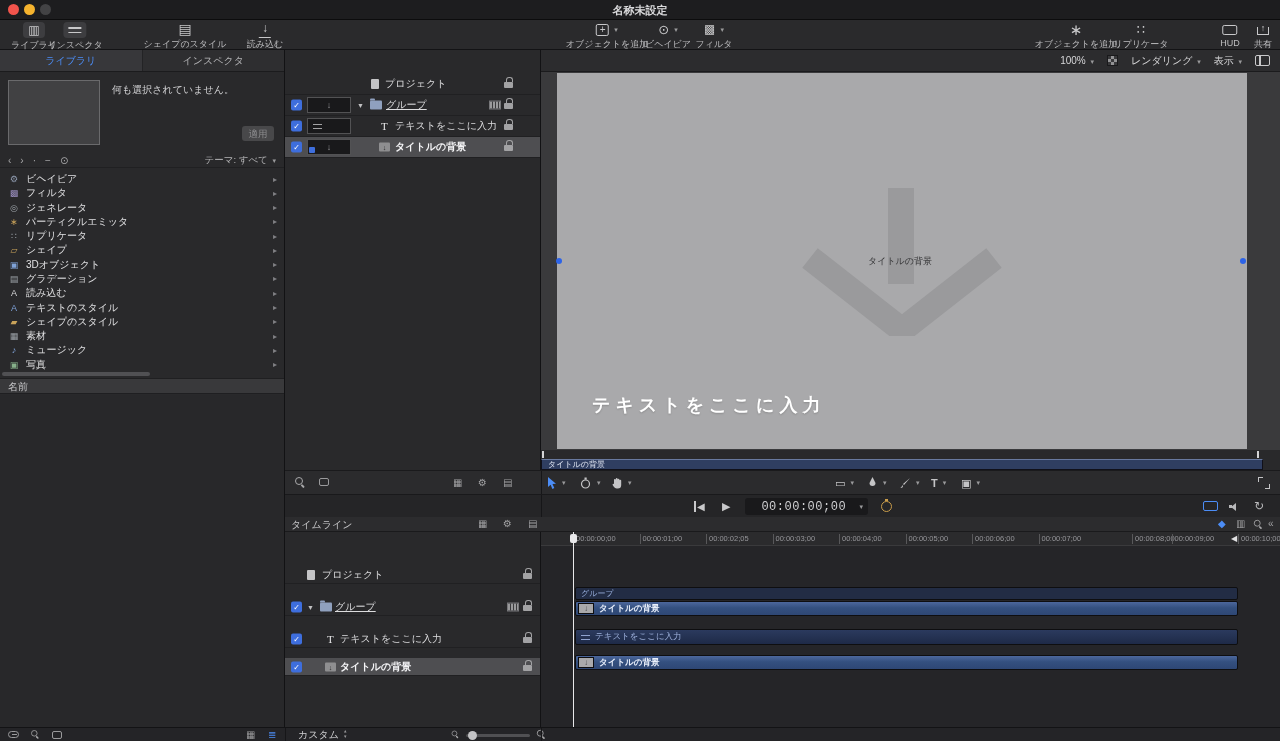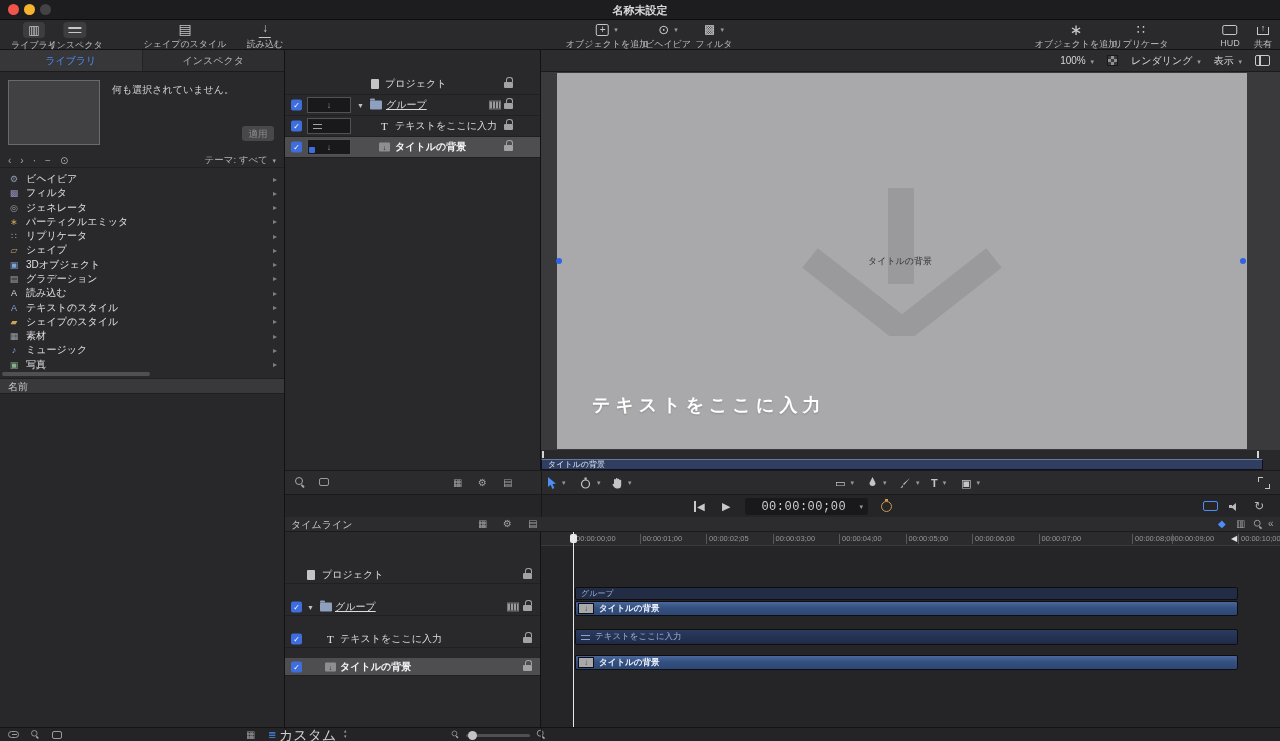--- a/index.html
+++ b/index.html
@@ -534,21 +534,21 @@
       </div>
   </div>
 
   <div id="bottombar">
     <span class="ico-link" style="position:absolute;left:8px;top:3px"></span>
     <span class="ico-mag" style="position:absolute;left:30px;top:1px;transform:scale(.8)"></span>
     <span class="ico-box" style="position:absolute;left:52px;top:3px"></span>
     <span class="bb-ico" style="left:246px;font-size:10px">▦</span>
     <span class="bb-ico" style="left:268px;font-size:10px;color:var(--accent)">≣</span>
     <div class="vdiv" style="left:285px"></div>
-    <span class="bb-ico" style="left:279px;font-size:14px;color:#d0d0d2"><span>カスタム</span></span>
+    <span class="bb-ico" style="left:298px;font-size:10px;color:#d0d0d2"><span>カスタム</span></span>
     <span class="stepper" style="position:absolute;left:340px;top:2px">
         <span style="transform:rotate(180deg)">▾</span>
         <span>▾</span>
       </span>
     <span class="ico-mag" style="position:absolute;left:450px;top:1px;transform:scale(.7)"></span>
     <div class="slider-track">
         <div class="slider-knob"></div>
       </div>
     <span class="ico-mag" style="position:absolute;left:536px;top:1px;transform:scale(.85)"></span>
     <div class="vdiv" style="left:541px"></div>

